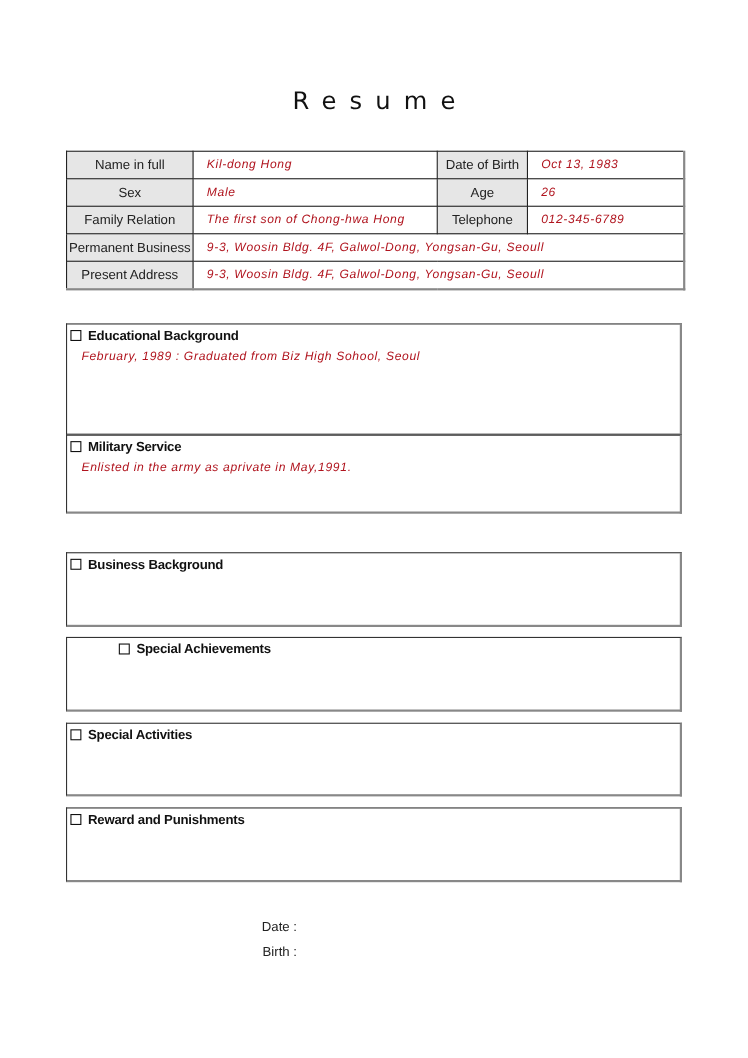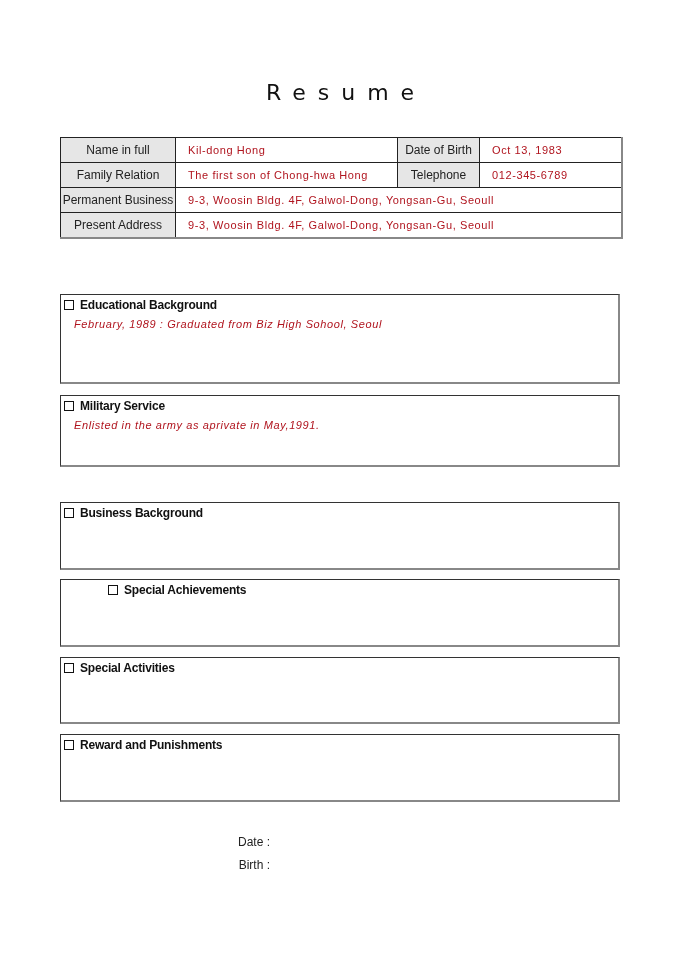--- a/index.html
+++ b/index.html
@@ -1,21 +1,21 @@
 <!DOCTYPE html>
 <html><head>
   <meta charset="utf-8">
   <style>
     html, body { margin:0; padding:0; background:#ffffff; }
     body { width:680px; height:962px; position:relative; overflow:hidden; font-family:"Liberation Sans", sans-serif; color:#111; }
     .title { position:absolute; left:0; top:80px; width:680px; text-align:center; font-size:22px; letter-spacing:12px; padding-left:12px; box-sizing:border-box; color:#111; font-family:"DejaVu Sans", sans-serif; font-weight:normal; }
     table.info { position:absolute; left:60px; top:137px; width:561px; border-collapse:collapse; table-layout:fixed; font-size:12px; }
     table.info td { border:1px solid #222; height:24px; padding:0; vertical-align:middle; }
     table.info td.lbl { background:#e6e6e6; text-align:center; color:#222; }
-    table.info td.val { color:#b0141e; padding-left:12px; font-size:11px; letter-spacing:0.6px; }
+    table.info td.val { color:#b0141e; font-style:italic; padding-left:12px; font-size:11px; letter-spacing:0.6px; }
     table.info { border-right:2px solid #888; border-bottom:2px solid #888; }
     .section { position:absolute; left:60px; width:560px; border:1px solid #333; border-right:2px solid #888; border-bottom:2px solid #888; box-sizing:border-box; }
     .section .hdr { display:flex; align-items:center; margin:3px 0 0 3px; font-size:12px; font-weight:bold; color:#111; letter-spacing:-0.2px; }
     .section .box { width:8px; height:8px; border:1px solid #111; margin-right:6px; display:inline-block; }
     .section .content { color:#b0141e; font-style:italic; font-size:11px; margin:6px 0 0 13px; letter-spacing:0.6px; }
     .sig { position:absolute; left:200px; width:70px; text-align:right; font-size:12px; color:#222; }
   </style>
 </head>
 <body>
 
@@ -29,37 +29,43 @@
       <col style="width:142px">
   </colgroup>
   <tbody>
       <tr>
     <td class="lbl">Name in full</td>
     <td class="val">Kil-dong Hong</td>
     <td class="lbl">Date of Birth</td>
     <td class="val">Oct 13, 1983</td>
   </tr>
   <tr>
+    <td class="lbl">Sex</td>
+    <td class="val">Male</td>
+    <td class="lbl">Age</td>
+    <td class="val">26</td>
+  </tr>
+  <tr>
     <td class="lbl">Family Relation</td>
     <td class="val">The first son of Chong-hwa Hong</td>
     <td class="lbl">Telephone</td>
     <td class="val">012-345-6789</td>
   </tr>
   <tr>
     <td class="lbl">Permanent Business</td>
     <td class="val" colspan="3">9-3, Woosin Bldg. 4F, Galwol-Dong, Yongsan-Gu, Seoull</td>
   </tr>
   <tr>
     <td class="lbl">Present Address</td>
     <td class="val" colspan="3">9-3, Woosin Bldg. 4F, Galwol-Dong, Yongsan-Gu, Seoull</td>
   </tr>
 </tbody>
   </table>
 
-<div class="section" style="top:294px;height:90px;">
+<div class="section" style="top:294px;height:102px;">
   <div class="hdr">
       <span class="box"></span>
       <span>Educational Background</span>
     </div>
   <div class="content">February, 1989 : Graduated from Biz High Sohool, Seoul</div>
 </div>
 
 <div class="section" style="top:395px;height:72px;">
   <div class="hdr">
       <span class="box"></span>

